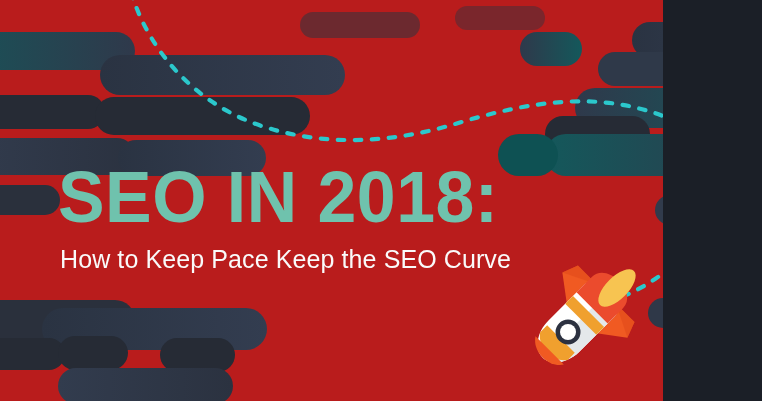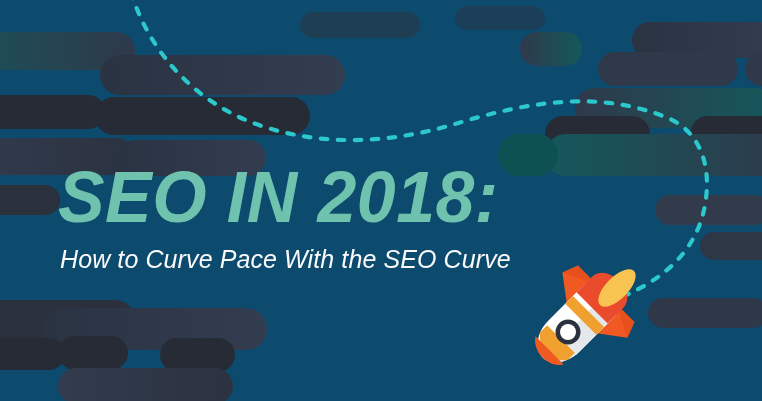--- a/index.html
+++ b/index.html
@@ -1,23 +1,22 @@
 <!DOCTYPE html>
 <html><head>
 <meta charset="utf-8">
 <style>
   html,body{margin:0;padding:0;background:#1b1f27;}
   body{font-family:"Liberation Sans",sans-serif;}
 
   #banner{
     position:relative;
-    width:762px;height:401px;
+    width:663px;height:401px;
     overflow:hidden;
-    background:#0c4a6e;
-    font-style:italic;
+    background:#b91c1c;
   }
 
   .layer{position:absolute;left:0;top:0;width:762px;height:401px;}
   .layer svg{display:block;width:762px;height:401px;}
 
   
   #text-block{
     position:absolute;
     left:58px;top:162px;
     z-index:6;
@@ -151,16 +150,16 @@
         <circle cx="-24" cy="0" r="12.5" fill="#2C3140"></circle>
         <circle cx="-24" cy="0" r="8" fill="#FFFFFF"></circle>
       </g>
 
       <ellipse cx="617" cy="288" rx="24" ry="11" transform="rotate(-45 617 288)" fill="#F7C451"></ellipse>
     </svg>
   </div>
 
   <div id="text-block">
     <h1 id="page-title">SEO IN 2018:</h1>
-    <p id="page-subtitle">How to Curve Pace With the SEO Curve</p>
+    <p id="page-subtitle">How to Keep Pace Keep the SEO Curve</p>
   </div>
 
 </div>
 
 </body></html>

